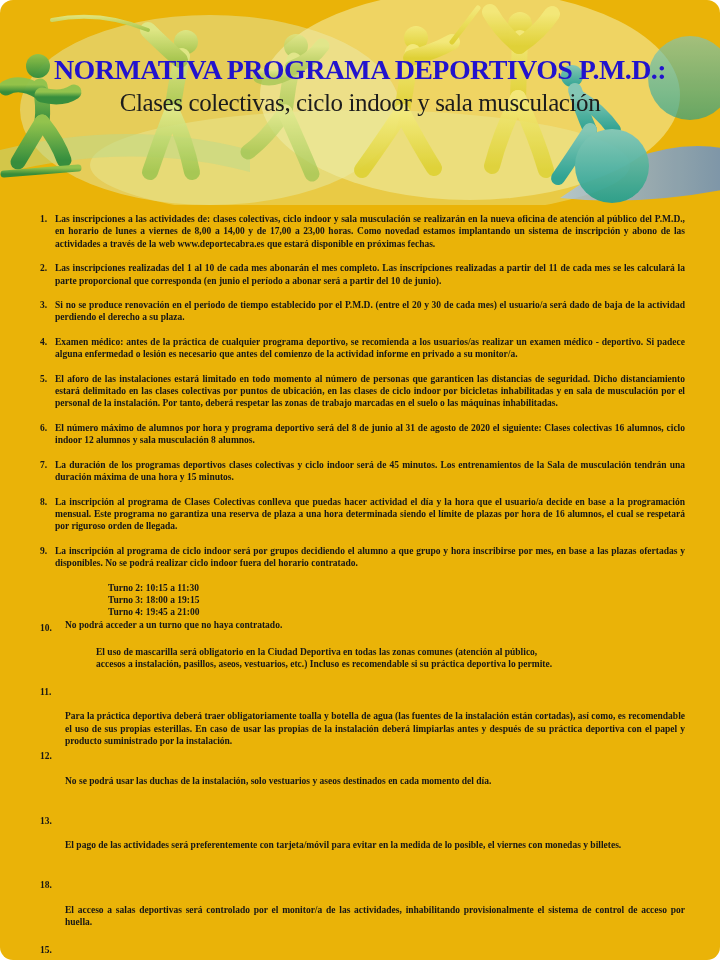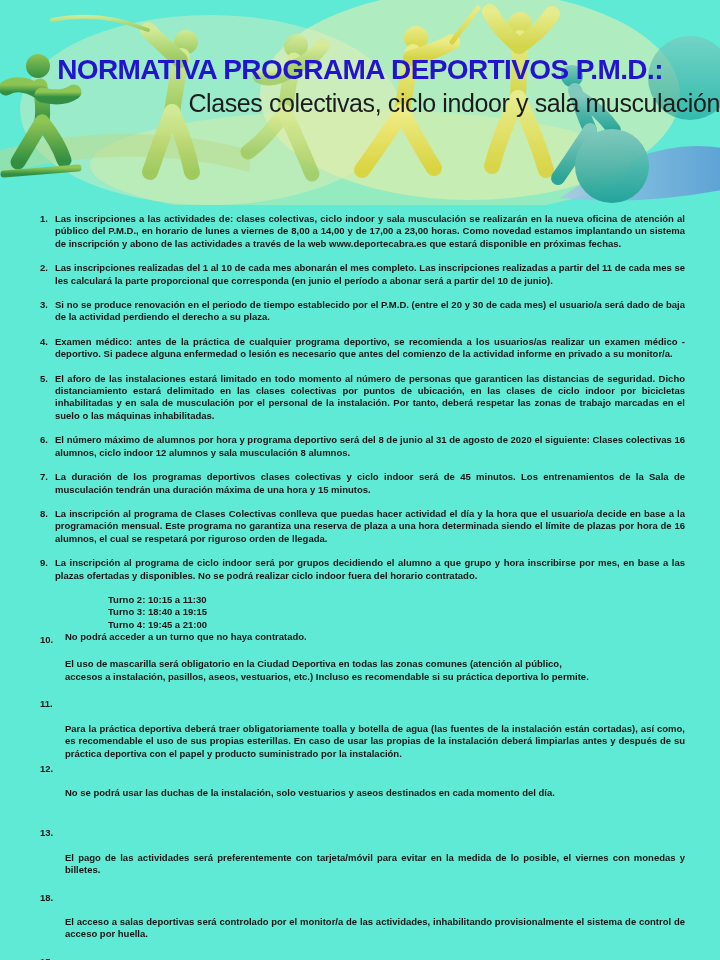--- a/index.html
+++ b/index.html
@@ -1,37 +1,37 @@
 <!DOCTYPE html>
 <html><head>
 <meta charset="utf-8">
 <style>
   html,body{margin:0;padding:0;background:#fff;}
   .page{
-    width:720px;height:960px;background:#5eead4;overflow:hidden;
-    font-family:Liberation Sans, sans-serif;position:relative;
+    width:720px;height:960px;background:#eab308;overflow:hidden;
+    font-family:Liberation Serif, serif;position:relative;border-radius:13px;
   }
   
   .hero{position:relative;height:205px;}
   .hero svg{position:absolute;left:0;top:0;width:720px;height:205px;}
   .hero-title{
     position:absolute;left:0;right:0;top:54px;margin:0;text-align:center;
     font-size:28px;font-weight:bold;letter-spacing:-0.6px;
   }
   .hero-subtitle{
-    position:absolute;left:0;right:0;top:89px;margin:0;text-align:right;
+    position:absolute;left:0;right:0;top:89px;margin:0;text-align:center;
     font-size:25px;font-weight:normal;letter-spacing:-0.4px;
   }
   
   .rules{padding:8px 35px 0 40px;color:#161616;}
   .rule{display:flex;margin-bottom:12px;font-size:9.5px;line-height:12.4px;font-weight:bold;}
   .rule .num{flex:0 0 15px;}
   .rule.wide .num{flex:0 0 25px;margin-top:40px;}
   .rule .text{flex:1;text-align:justify;}
-  .prewrap{white-space:pre-line;}
+  .prewrap{white-space:pre-line;margin-left:31px;}
   .schedule{padding-left:43px;text-align:left;}
 </style>
 </head>
 <body>
 
 <div class="page">
 
   <header class="hero">
     <svg viewBox="0 0 720 205" aria-hidden="true">
       <defs>
@@ -172,21 +172,21 @@
     <div class="rule">
       <span class="num">9.</span>
       <div class="text">La inscripción al programa de ciclo indoor será por grupos decidiendo el alumno a que grupo y hora inscribirse por mes, en base a las plazas ofertadas y disponibles. No se podrá realizar ciclo indoor fuera del horario contratado.</div>
     </div>
 
     <div class="rule wide">
       <span class="num">10.</span>
       <div class="text">
         <div class="schedule">
           <div>Turno 2: 10:15 a 11:30</div>
-          <div>Turno 3: 18:40 a 19:15</div>
+          <div>Turno 3: 18:00 a 19:15</div>
           <div>Turno 4: 19:45 a 21:00</div>
         </div>
         <div>No podrá acceder a un turno que no haya contratado.</div>
       </div>
     </div>
 
     <div class="rule wide">
       <span class="num">11.</span>
       <div class="text prewrap">El uso de mascarilla será obligatorio en la Ciudad Deportiva en todas las zonas comunes (atención al público,
 accesos a instalación, pasillos, aseos, vestuarios, etc.) Incluso es recomendable si su práctica deportiva lo permite.</div>

